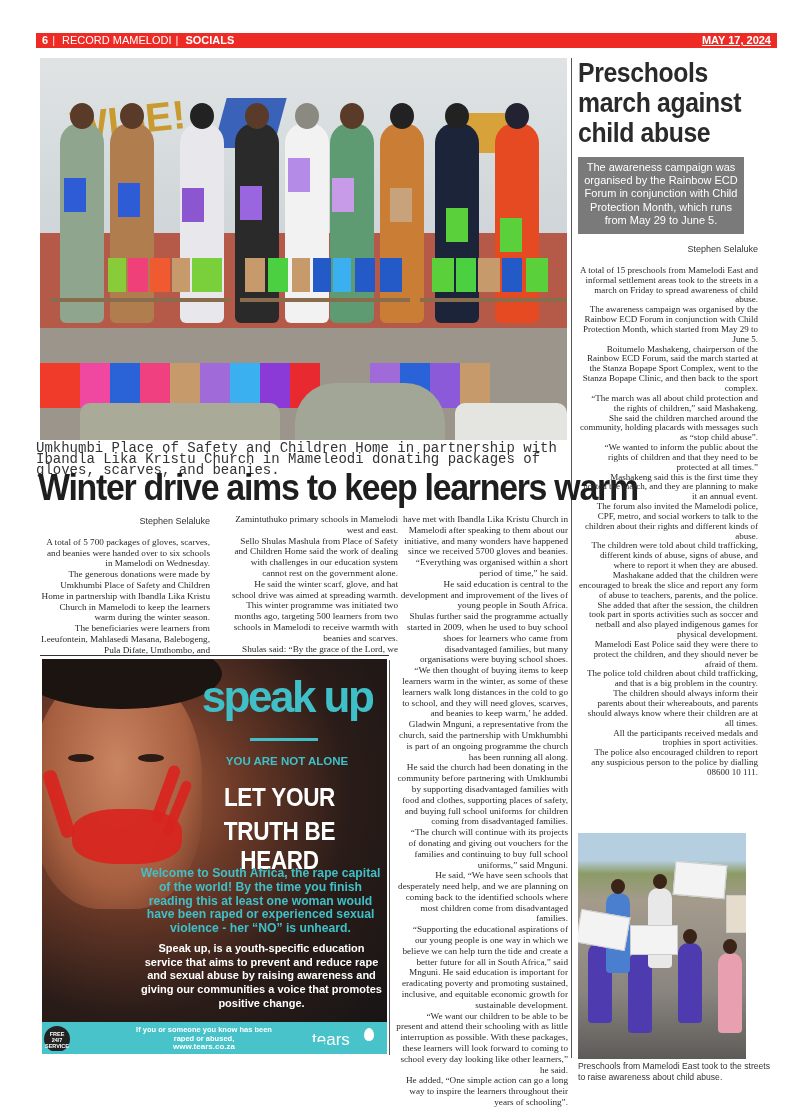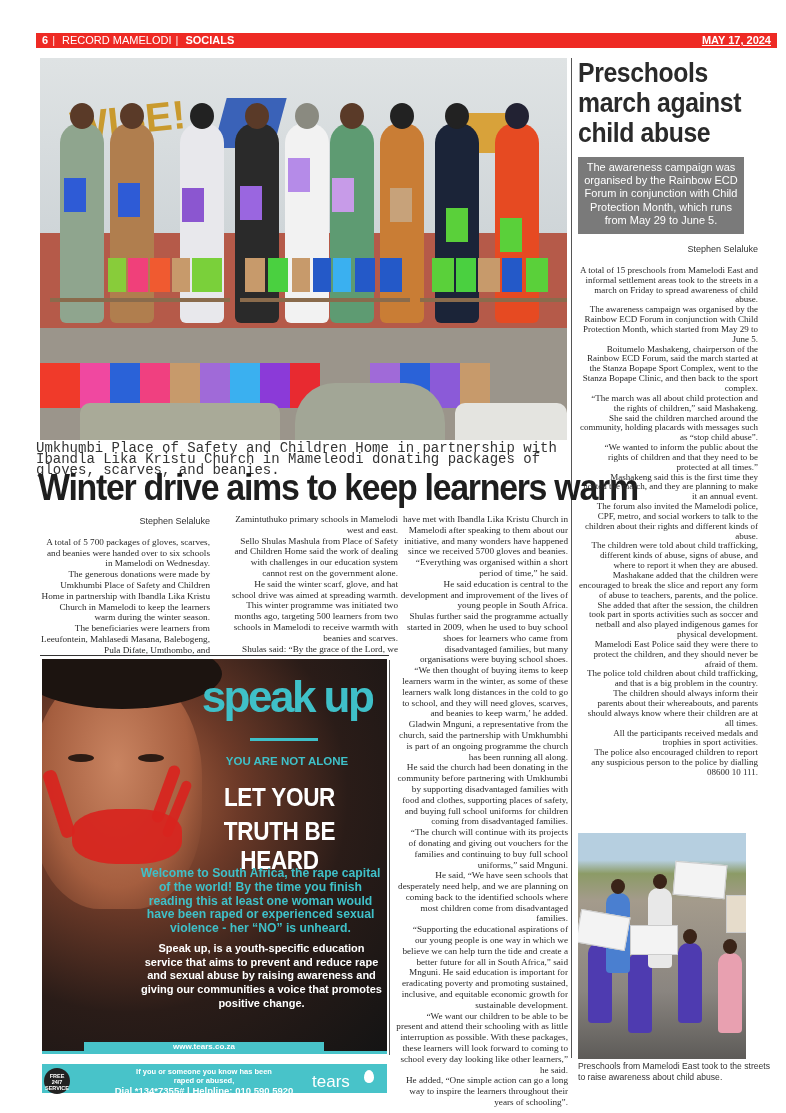--- a/index.html
+++ b/index.html
@@ -71,21 +71,21 @@
   }
   .ad .brand-rule { position:absolute; left:208px; top:79px; width:68px; height:3px; background:#3fc0c8; }
   .ad .tag { position:absolute; left:150px; top:96px; width:190px; text-align:center; color:#3fc0c8;
     font-family:"Liberation Sans", sans-serif; font-weight:bold; font-size:11.5px; }
   .ad .big { position:absolute; left:130px; width:215px; text-align:center; color:#ffffff;
     font-family:"Liberation Sans", sans-serif; font-weight:bold; font-size:25px; letter-spacing:-0.3px; transform: scaleX(.9); }
   .ad .teal-para { position:absolute; left:96px; top:208px; width:245px; text-align:center; color:#3fc0c8;
     font-family:"Liberation Sans", sans-serif; font-weight:bold; font-size:12.2px; line-height:13.8px; }
   .ad .white-para { position:absolute; left:98px; top:283px; width:243px; text-align:center; color:#ffffff;
     font-family:"Liberation Sans", sans-serif; font-weight:bold; font-size:11px; line-height:13.7px; }
-  .ad-footer { position:absolute; left:42px; top:1064px; width:345px; height:29px; background:#48c3c9; }
+  .ad-footer { position:absolute; left:42px; top:1022px; width:345px; height:29px; background:#48c3c9; }
   .ad-footer .badge { position:absolute; left:2px; top:4px; width:26px; height:26px; border-radius:50%; background:#222; color:#fff;
      font-family:"Liberation Sans", sans-serif; font-weight:bold; font-size:5.5px; line-height:6.2px; text-align:center; padding-top:5px; }
   .ad-footer .line1, .ad-footer .line2, .ad-footer .line3, .ad-footer .line4 { position:absolute; width:240px; left:42px; text-align:center; color:#fff;
      font-family:"Liberation Sans", sans-serif; font-weight:bold; }
   .ad-footer .line1 { top:3px; font-size:7.5px; }
   .ad-footer .line2 { top:12px; font-size:7.5px; }
   .ad-footer .line3 { top:21px; font-size:9.5px; }
   .ad-footer .logo { position:absolute; left:270px; top:8px; color:#fff; font-family:"Liberation Sans", sans-serif; font-size:17px; }
   .ad-footer .drop { position:absolute; left:322px; top:6px; width:10px; height:13px; background:#fff; border-radius: 50% 50% 50% 50% / 60% 60% 40% 40%; }
   .ad-footer-ext { position:absolute; left:42px; top:1051px; width:345px; height:3px; background:#48c3c9; }

